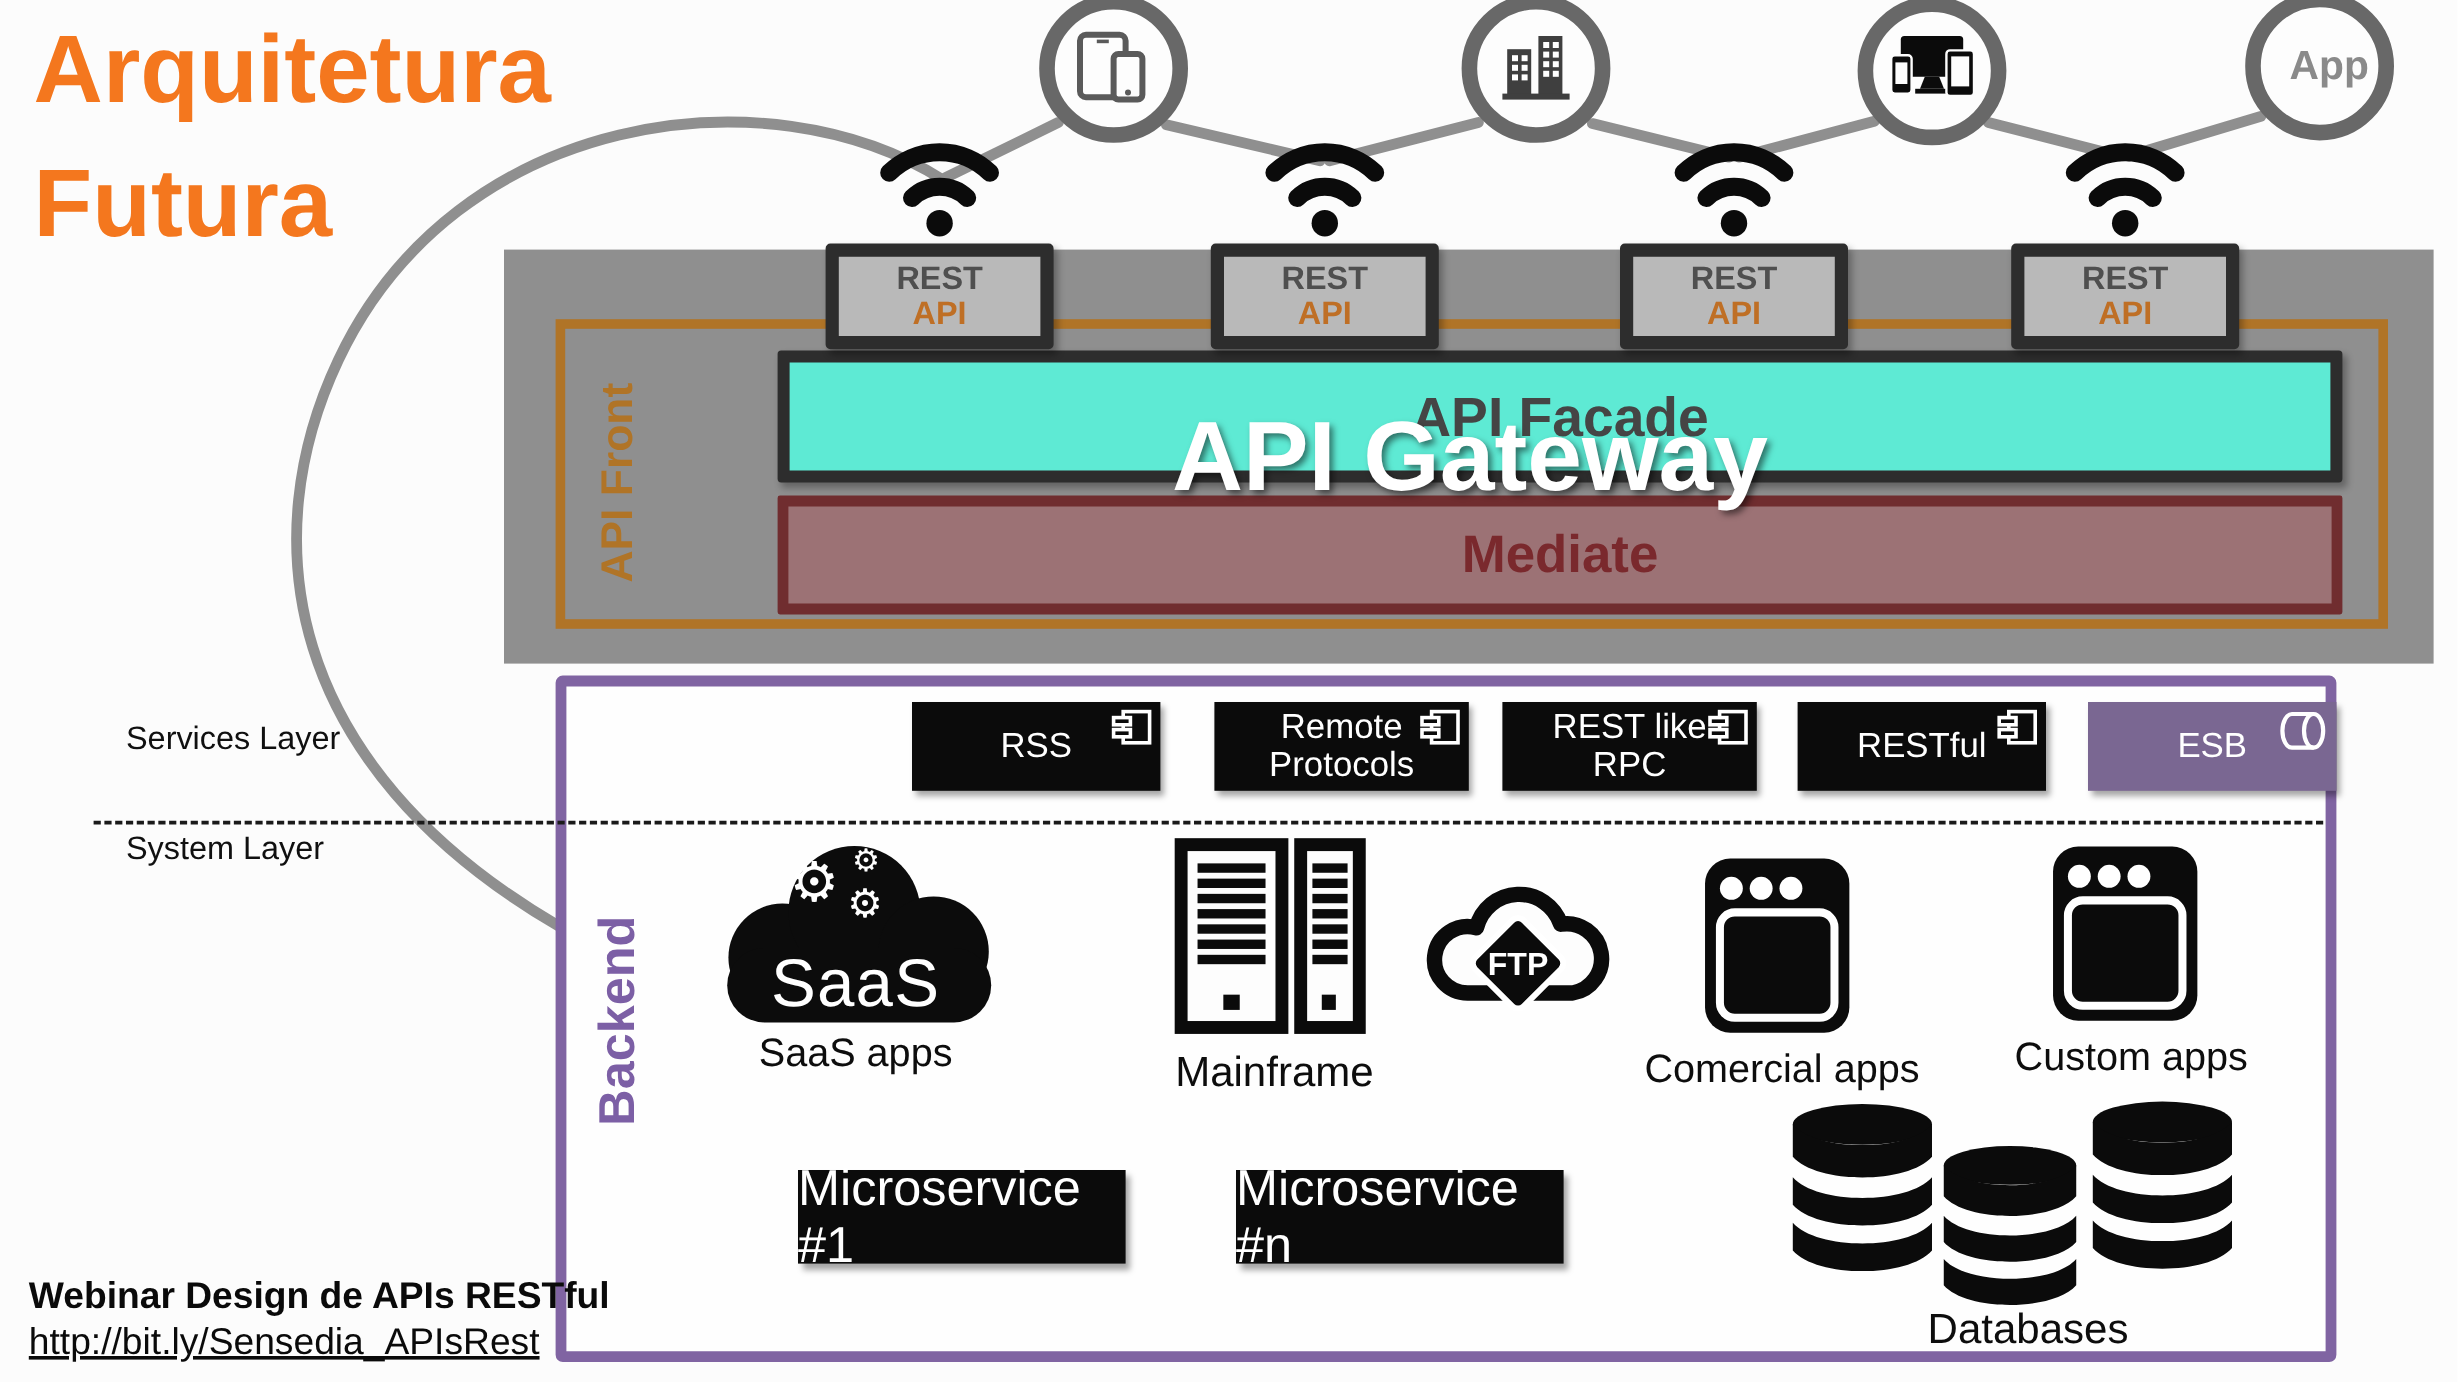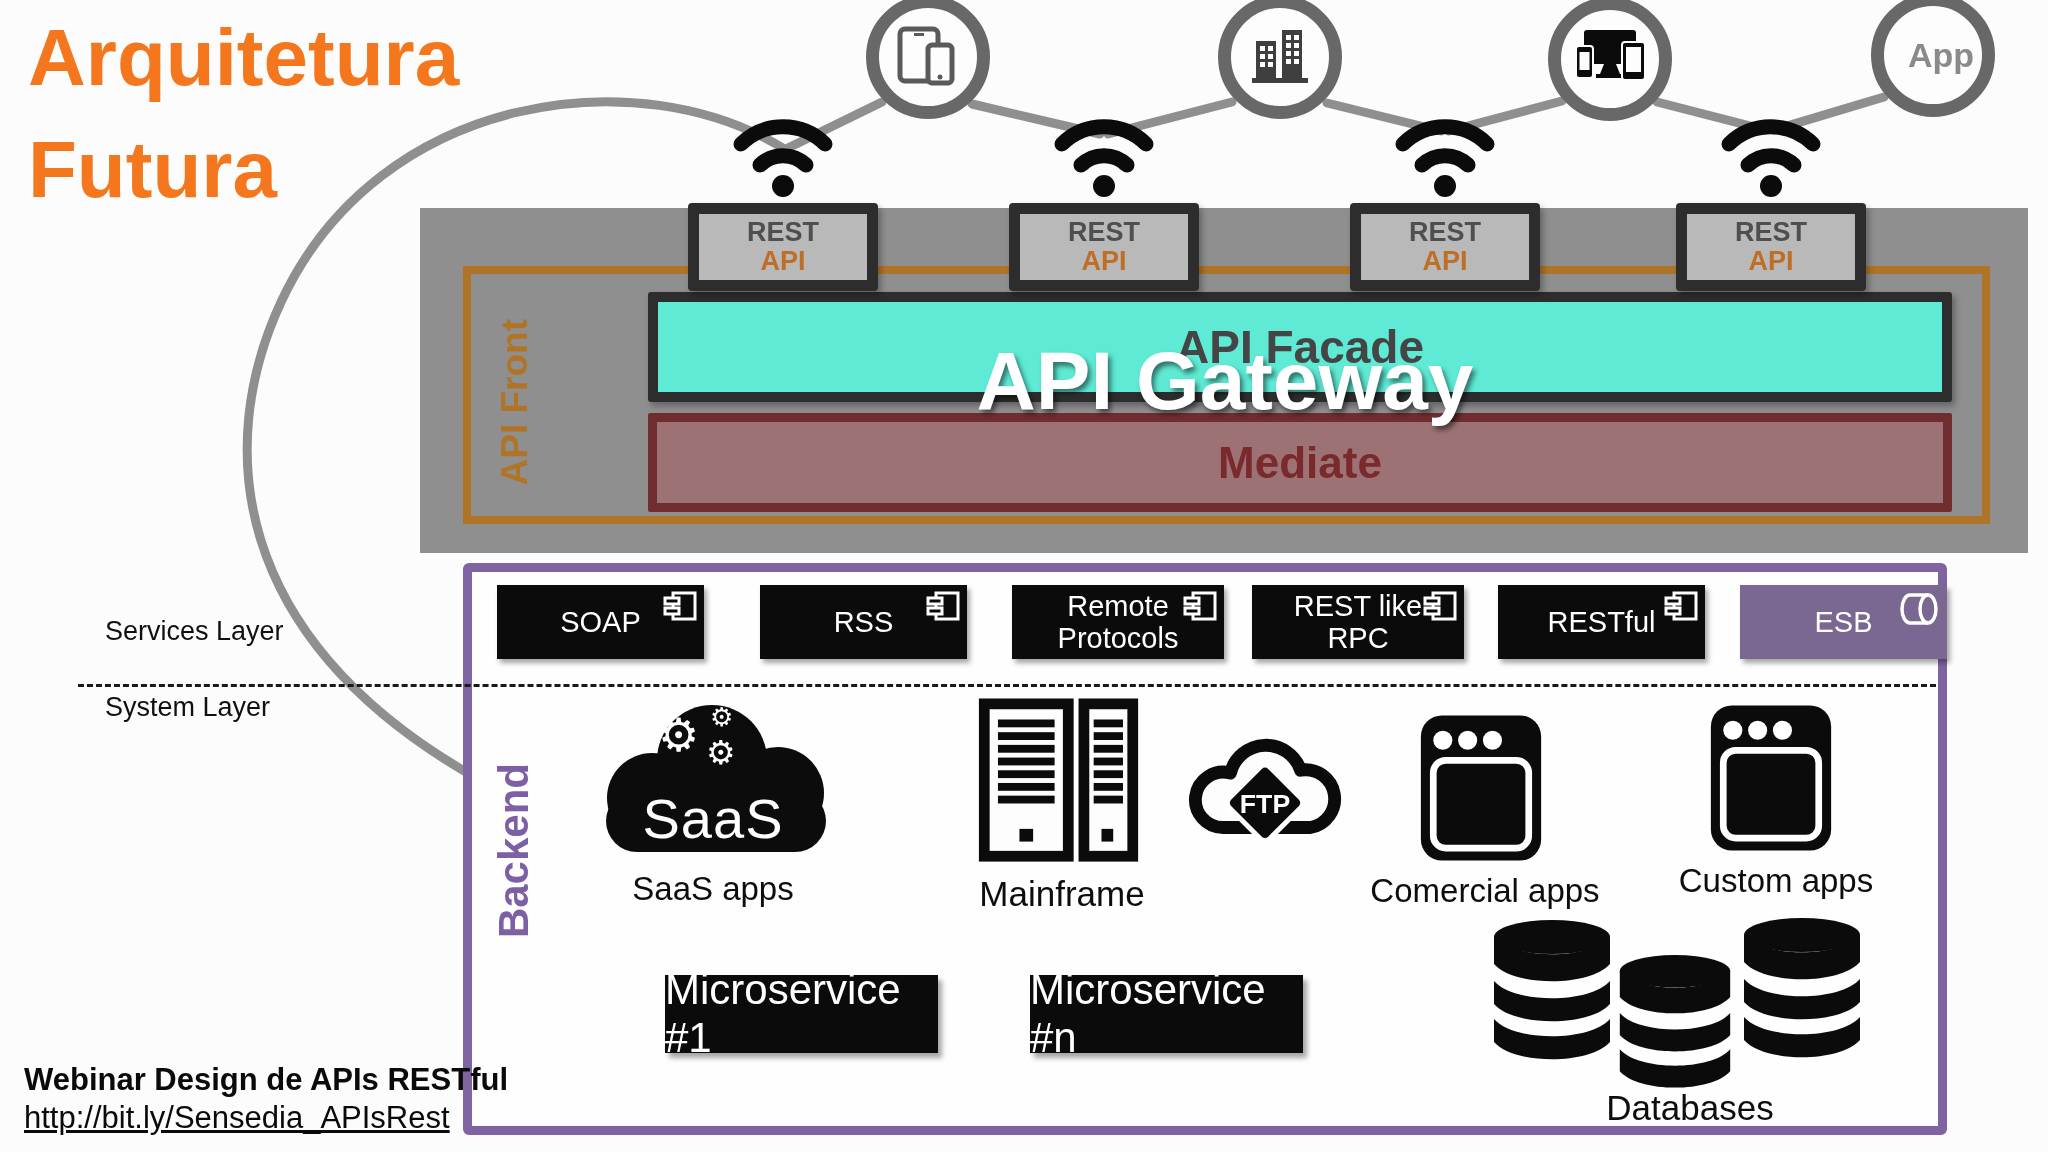--- a/index.html
+++ b/index.html
@@ -169,39 +169,29 @@
   </div>
   <div class="rest-box" style="left:1350px;">
     <span class="rest">REST</span>
     <span class="api">API</span>
   </div>
   <div class="rest-box" style="left:1676px;">
     <span class="rest">REST</span>
     <span class="api">API</span>
   </div>
 
-  <div class="layer-label" style="top:616px;">Services Layer</div>
+  <div class="layer-label" style="top:600px;">Services Layer</div>
   <div class="dashed-line"></div>
   <div class="layer-label" style="top:692px;">System Layer</div>
 
   <div class="purple-box"></div>
   <div class="backend-label">
     <span class="vlabel">Backend</span>
   </div>
 
-  <div class="svc-box" style="left:497px;width:207px;">
-    <span>SOAP</span>
-    <span class="comp-icon">
-      <svg width="36" height="32" viewBox="0 0 36 32">
-          <rect x="11" y="3" width="22" height="26" fill="none" stroke="#fff" stroke-width="3"></rect>
-          <rect x="3" y="8" width="14" height="6" fill="#0b0b0b" stroke="#fff" stroke-width="3"></rect>
-          <rect x="3" y="18" width="14" height="6" fill="#0b0b0b" stroke="#fff" stroke-width="3"></rect>
-        </svg>
-    </span>
-  </div>
   <div class="svc-box" style="left:760px;width:207px;">
     <span>RSS</span>
     <span class="comp-icon">
       <svg width="36" height="32" viewBox="0 0 36 32">
           <rect x="11" y="3" width="22" height="26" fill="none" stroke="#fff" stroke-width="3"></rect>
           <rect x="3" y="8" width="14" height="6" fill="#0b0b0b" stroke="#fff" stroke-width="3"></rect>
           <rect x="3" y="18" width="14" height="6" fill="#0b0b0b" stroke="#fff" stroke-width="3"></rect>
         </svg>
     </span>
   </div>
@@ -250,21 +240,21 @@
       <circle cx="70" cy="100" r="45" fill="#0C0C0C"></circle>
       <circle cx="130" cy="62" r="55" fill="#0C0C0C"></circle>
       <circle cx="196" cy="95" r="46" fill="#0C0C0C"></circle>
       <rect x="24" y="92" width="220" height="62" rx="31" fill="#0C0C0C"></rect>
     </svg>
     <span class="gear" style="left:76px;top:14px;font-size:46px;">⚙</span>
     <span class="gear" style="left:128px;top:6px;font-size:26px;">⚙</span>
     <span class="gear" style="left:124px;top:38px;font-size:33px;">⚙</span>
     <span class="saas-text">SaaS</span>
   </div>
-  <div class="caption" style="left:582px;width:262px;top:858px;margin-top:12px;">SaaS apps</div>
+  <div class="caption" style="left:582px;width:262px;top:858px;">SaaS apps</div>
 
   <svg class="abs" style="left:978px;top:698px;z-index:2;" width="162" height="168" viewBox="0 0 165 172">
     <rect x="6" y="6" width="86" height="156" fill="#FDFDFD" stroke="#0b0b0b" stroke-width="11"></rect>
     <rect x="20" y="22" width="58" height="8" fill="#0b0b0b"></rect>
       <rect x="20" y="35" width="58" height="8" fill="#0b0b0b"></rect>
     <rect x="20" y="48" width="58" height="8" fill="#0b0b0b"></rect>
       <rect x="20" y="61" width="58" height="8" fill="#0b0b0b"></rect>
     <rect x="20" y="74" width="58" height="8" fill="#0b0b0b"></rect>
       <rect x="20" y="87" width="58" height="8" fill="#0b0b0b"></rect>
     <rect x="20" y="100" width="58" height="8" fill="#0b0b0b"></rect>

